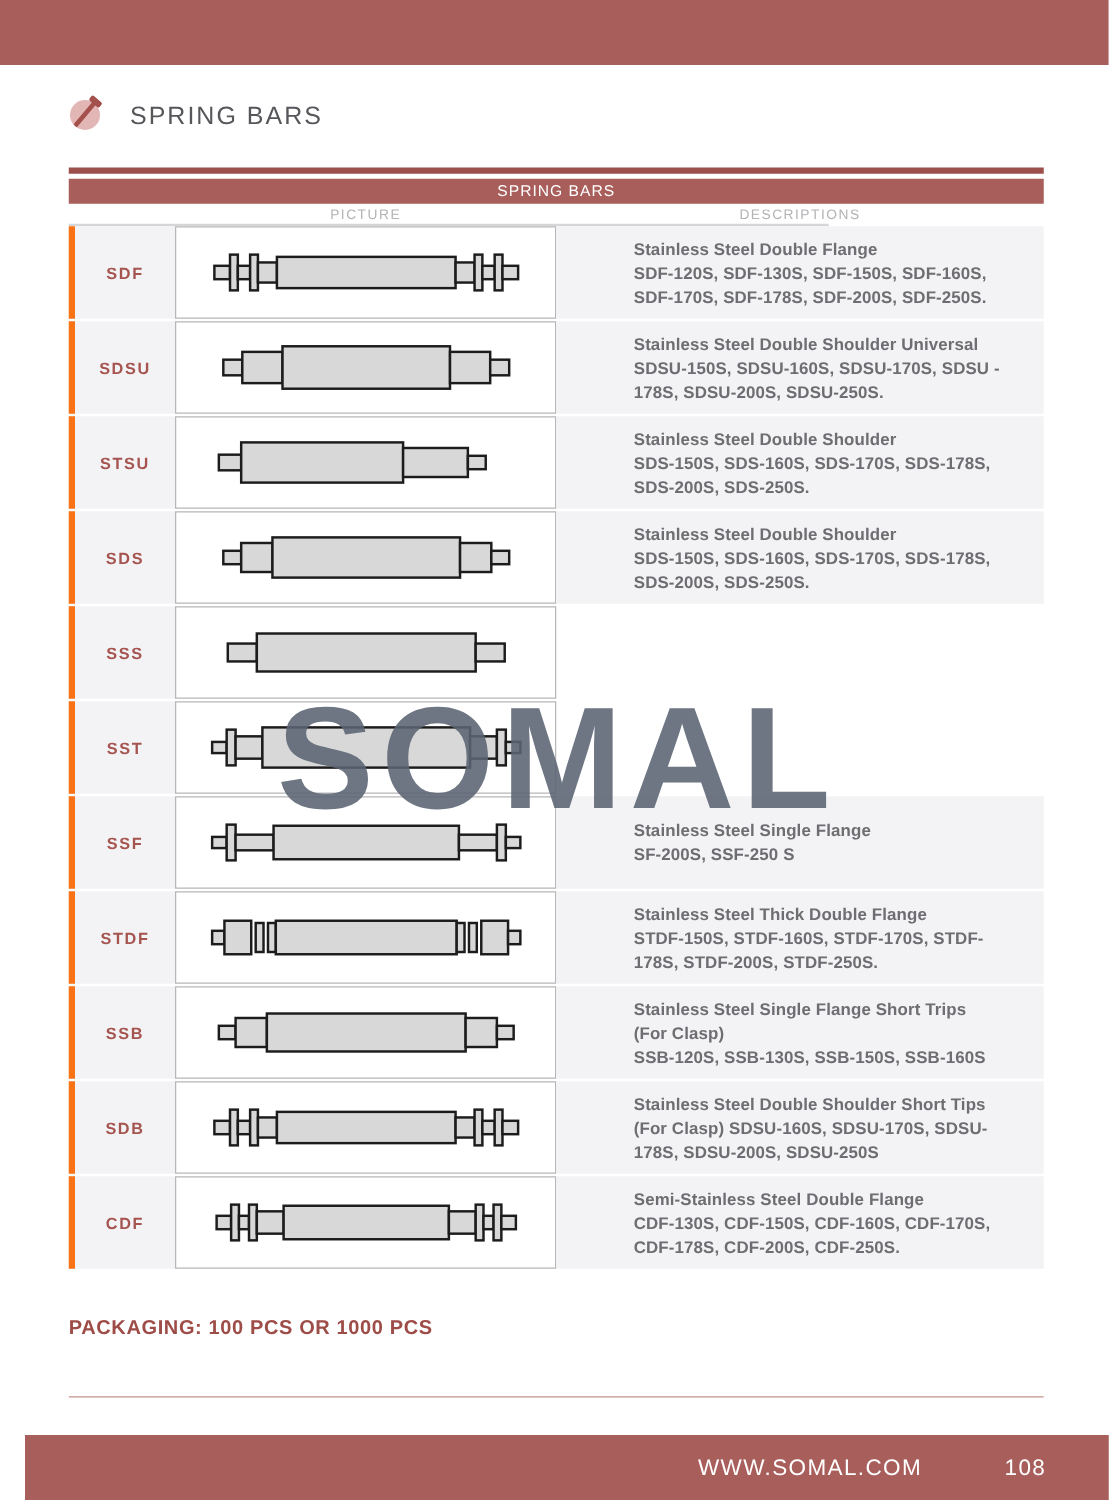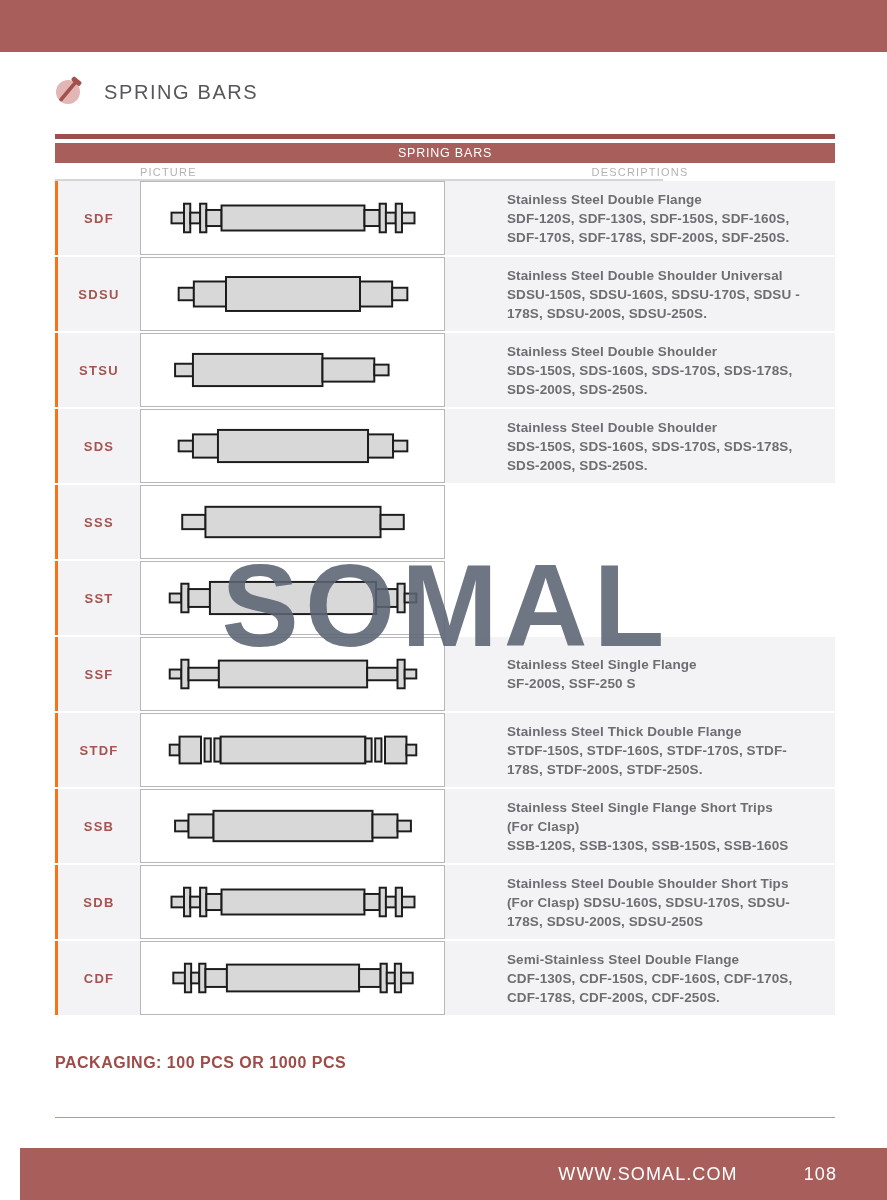--- a/index.html
+++ b/index.html
@@ -11,26 +11,26 @@
   .topbar{position:absolute;top:0;left:0;width:887px;height:52px;background:var(--brand);}
   .section-header{position:absolute;top:74px;left:53px;display:flex;align-items:center;gap:18px;}
   .section-title{font-size:20px;color:#56575b;letter-spacing:1.6px;}
   .table-wrap{position:absolute;left:55px;top:134px;width:780px;}
   .table-toprule{height:5px;background:#9d4f4b;margin-bottom:4px;}
   .banner{height:20px;background:var(--brand);color:#ffffff;display:flex;align-items:center;
     justify-content:center;font-size:12.5px;letter-spacing:0.8px;}
   .colheads{display:flex;height:15px;align-items:center;color:#b3b3b6;font-size:11px;
     letter-spacing:1.2px;padding-top:1px;}
   .ch1{width:85px;text-align:center;margin-top:36px;}
-  .ch2{width:305px;text-align:left;}
+  .ch2{width:305px;text-align:center;}
   .ch3{width:390px;text-align:center;}
   .headrule{height:2px;background:#d6d6d9;width:78%;}
   .trow{display:flex;height:74px;margin-bottom:2px;}
   .cell{box-sizing:border-box;}
-  .cell.model{width:85px;background:#f3f3f5;border-left:3px solid #f97316;display:flex;
+  .cell.model{width:85px;background:#f3f3f5;border-left:5px solid #f97316;display:flex;
     align-items:center;justify-content:center;color:var(--model);font-weight:bold;
     font-size:13px;letter-spacing:1.3px;}
   .cell.picture{width:305px;background:#ffffff;border:1px solid #b7b7ba;display:flex;
     align-items:center;justify-content:center;}
   .cell.picture svg{width:268px;height:58px;}
   .cell.desc{width:390px;background:#f3f3f5;display:flex;flex-direction:column;
     justify-content:center;padding-left:62px;color:#6e6e72;font-size:13.5px;
     line-height:19px;font-weight:600;letter-spacing:0.1px;}
   .watermark{position:absolute;left:446px;top:548px;transform:translateX(-50%);
     font-size:116px;font-weight:bold;line-height:1;letter-spacing:6px;

